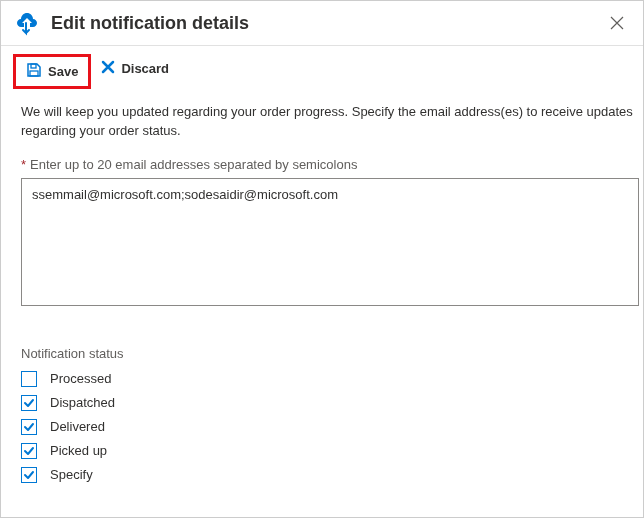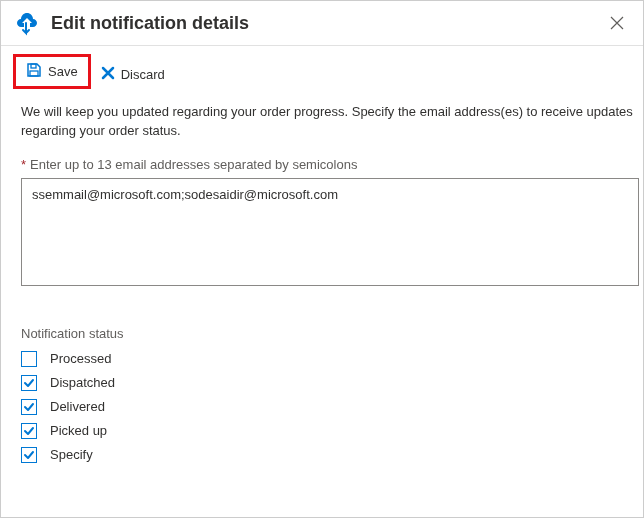--- a/index.html
+++ b/index.html
@@ -1,30 +1,30 @@
 <!DOCTYPE html>
 <html><head>
   <meta charset="utf-8">
   <style>
     * { box-sizing: border-box; margin: 0; padding: 0; }
     body { font-family: "Segoe UI", Arial, sans-serif; font-size: 13px; color: #323130; background: #fff; width: 644px; height: 518px; overflow: hidden; border: 1px solid #ccc; }
     .header { display: flex; align-items: center; padding: 8px 12px; border-bottom: 1px solid #e1e1e1; }
     .header-icon { width: 28px; height: 28px; display: flex; align-items: center; justify-content: center; margin-right: 10px; }
     .header-title { font-size: 18px; font-weight: 600; flex: 1; color: #323130; }
     .close-btn { width: 28px; height: 28px; display: flex; align-items: center; justify-content: center; cursor: pointer; font-size: 16px; color: #605e5c; }
-    .toolbar { display: flex; align-items: flex-end; padding: 8px 12px 10px 12px; gap: 2px; }
+    .toolbar { display: flex; align-items: flex-start; padding: 8px 12px 10px 12px; gap: 2px; font-weight: bold; }
     .toolbar-btn { display: flex; align-items: center; padding: 6px 8px; cursor: pointer; color: #323130; font-size: 13px; gap: 6px; }
     .save-wrap { border: 3px solid #e8111a; padding: 0; }
     .save-wrap .toolbar-btn { padding: 5px 10px; }
     .icon-blue { color: #0078d4; }
     .content { padding: 4px 4px 0 20px; }
     .desc { color: #323130; line-height: 1.45; margin-bottom: 16px; }
     .field-label { margin-bottom: 6px; color: #605e5c; font-size: 13px; }
     .req { color: #a4262c; margin-right: 4px; }
-    .email-box { width: 100%; height: 108px; border: 1px solid #8a8886; padding: 8px 10px; font-family: inherit; font-size: 13px; resize: none; color: #323130; outline: none; }
+    .email-box { width: 100%; height: 128px; border: 1px solid #8a8886; padding: 8px 10px; font-family: inherit; font-size: 13px; resize: none; color: #323130; outline: none; }
     .section-label { margin-top: 37px; margin-bottom: 10px; color: #605e5c; font-size: 13px; }
     .check-row { display: flex; align-items: center; margin-bottom: 8px; gap: 13px; }
     .checkbox { width: 16px; height: 16px; border: 1px solid #0078d4; display: flex; align-items: center; justify-content: center; cursor: pointer; flex-shrink: 0; }
     .checkbox.empty { border-color: #0078d4; }
     .checkbox.magenta { border-color: #a4262c; }
     .checkbox svg { display: block; }
     .check-label { color: #323130; font-size: 13px; }
   </style>
 </head>
 <body>
@@ -64,21 +64,21 @@
       </svg>
     </span>
     <span>Discard</span>
   </div>
 </div>
 
 <div class="content">
   <p class="desc">We will keep you updated regarding your order progress. Specify the email address(es) to receive updates regarding your order status.</p>
 
   <div class="field-label">
-    <span class="req">*</span><span>Enter up to 13 email addresses separated by semicolons</span>
+    <span class="req">*</span><span>Enter up to 20 email addresses separated by semicolons</span>
   </div>
   <textarea class="email-box" style="">ssemmail@microsoft.com;sodesaidir@microsoft.com</textarea>
 
   <div class="section-label">Notification status</div>
   <div id="status-list">
       <div class="check-row">
         <div class="checkbox empty"></div>
         <span class="check-label">Processed</span>
       </div>
       <div class="check-row">

